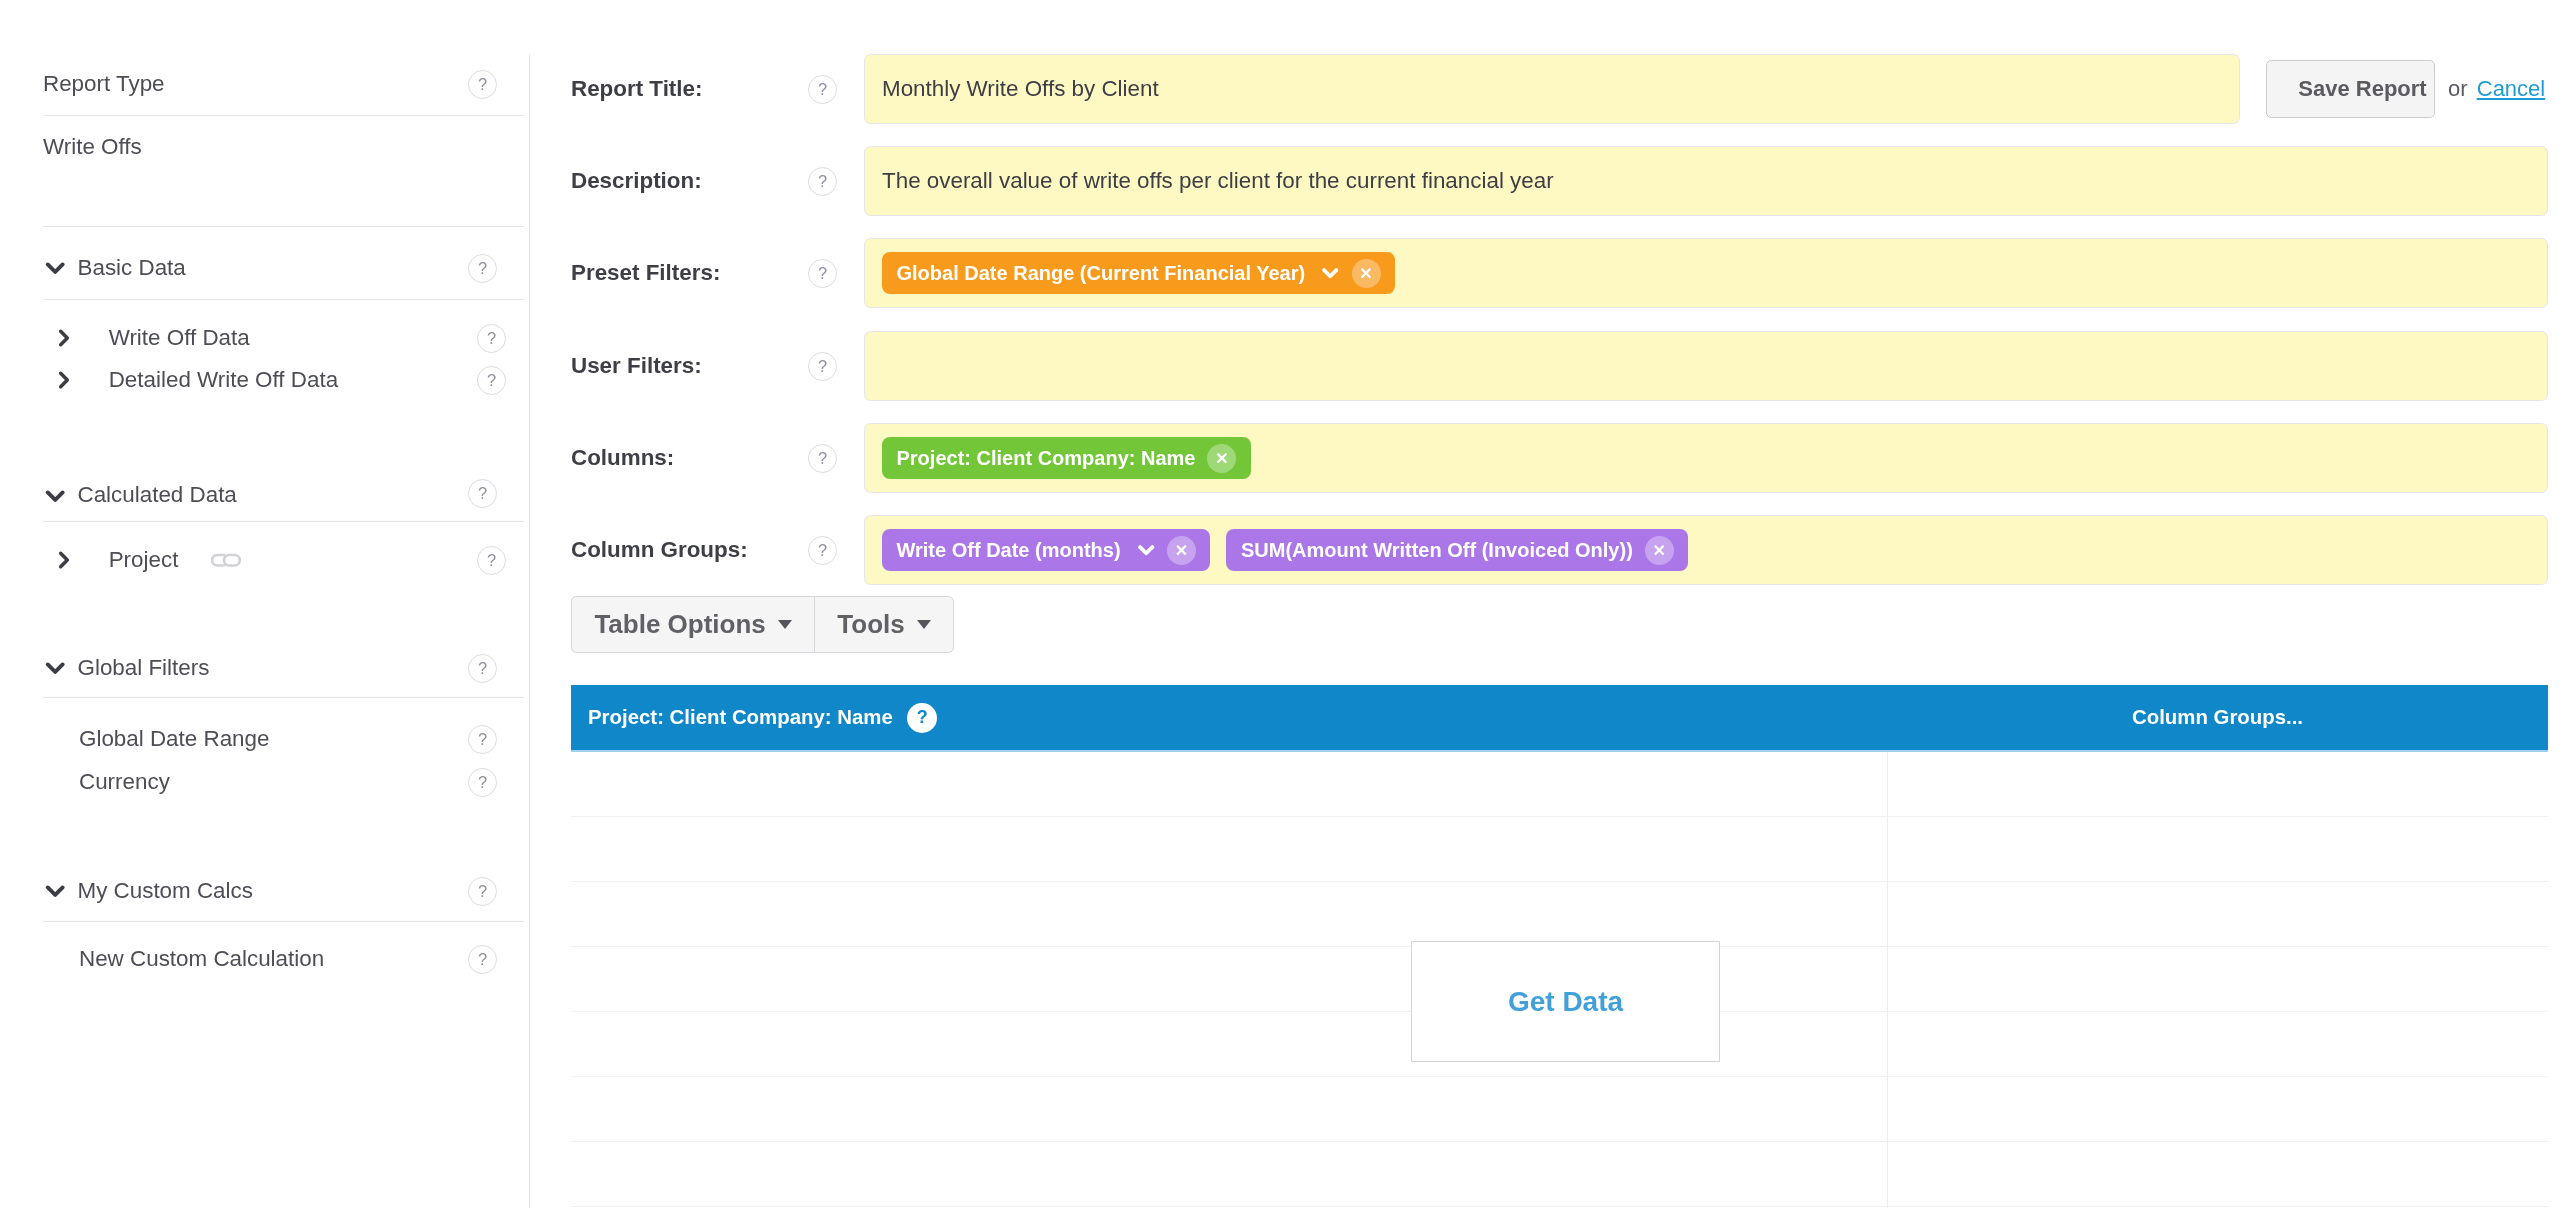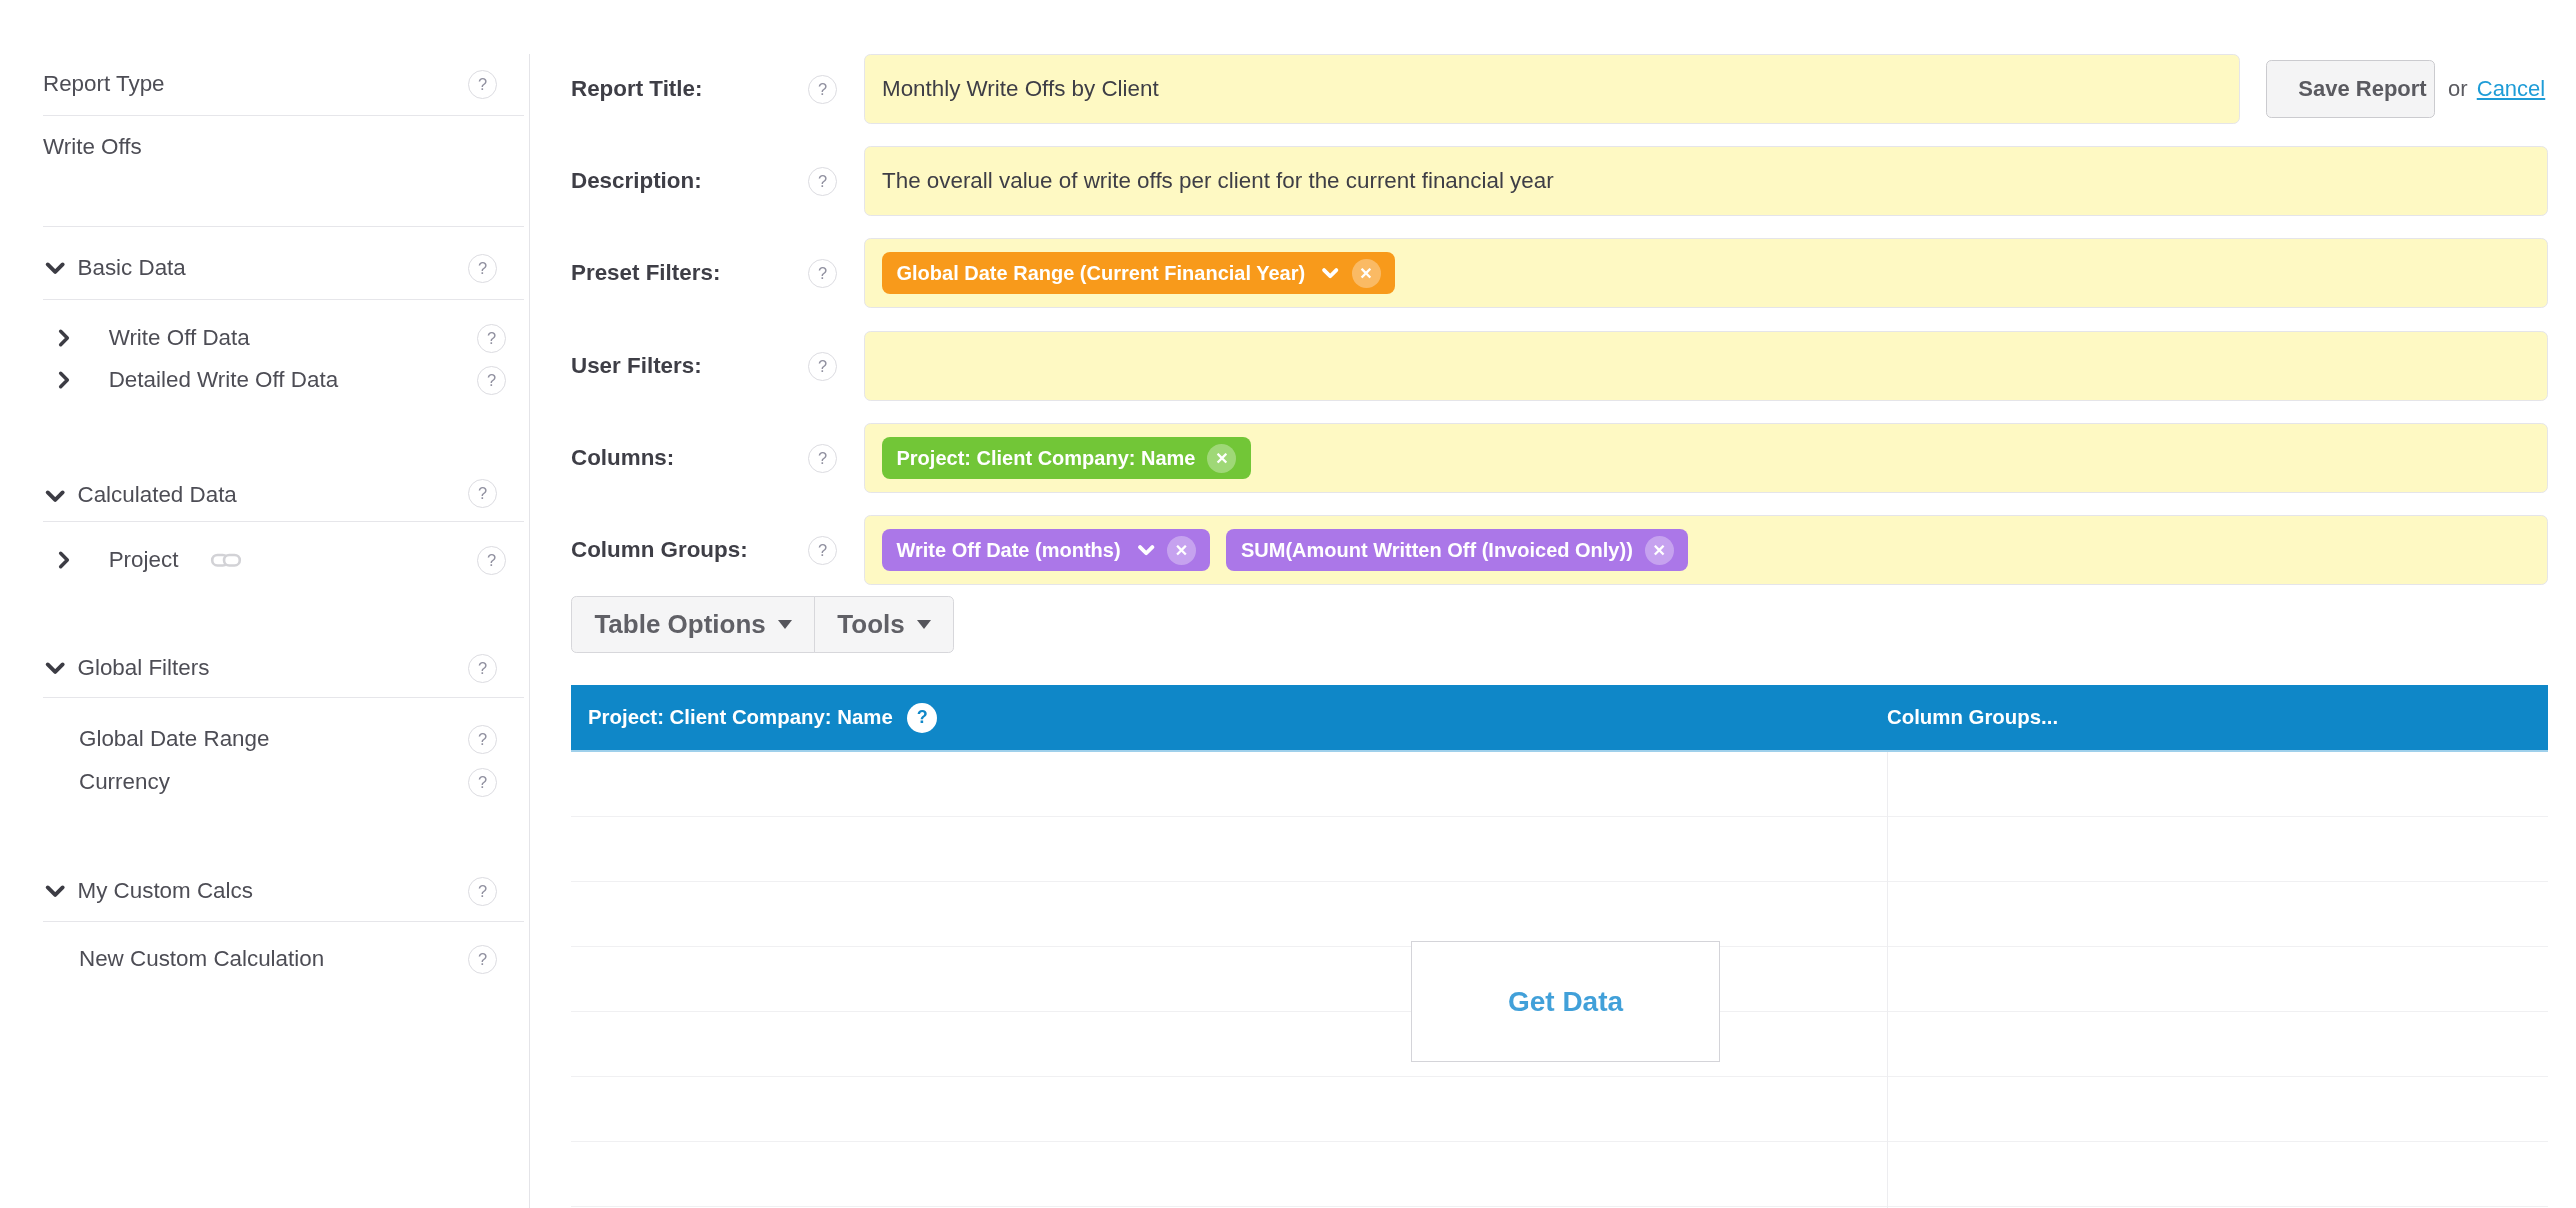--- a/index.html
+++ b/index.html
@@ -48,21 +48,21 @@
   .tbtn{height:57px;padding:0 22.4px;font-size:26px;gap:12px;display:inline-flex;align-items:center;
         background:#f5f5f6;border:1.3px solid #d7d7db;font-weight:bold;color:#606066;box-sizing:border-box;}
   .tbtn:first-child{border-radius:5.3px 0 0 5.3px;}
   .tbtn:last-child{border-radius:0 5.3px 5.3px 0;margin-left:-1.3px;}
   .caret{width:0;height:0;border-left:7.2px solid transparent;border-right:7.2px solid transparent;border-top:9.2px solid #55555b;}
   
   .thead{position:absolute;left:571px;right:28px;top:685px;height:65px;background:#0f87c8;display:flex;
          border-bottom:2.6px solid #9fd0eb;}
   .th-left{width:1316px;display:flex;align-items:center;gap:14.5px;padding-left:17px;box-sizing:border-box;
            color:#fff;font-weight:bold;font-size:20.4px;}
-  .th-right{flex:1;display:flex;align-items:center;color:#fff;font-weight:bold;font-size:20.4px;}
+  .th-right{flex:1;display:flex;align-items:center;justify-content:center;color:#fff;font-weight:bold;font-size:20.4px;}
   .help-solid{width:30px;height:30px;border-radius:50%;background:#fff;color:#0f87c8;font-size:18px;font-weight:bold;
               display:inline-flex;align-items:center;justify-content:center;}
   .help-solid::before{content:"?";}
   .tbody{position:absolute;left:571px;right:28px;top:752px;bottom:0;overflow:hidden;}
   .trow{height:64px;border-bottom:1.3px solid #f0f0f2;}
   .vdiv{position:absolute;left:1316px;top:0;bottom:0;width:1.3px;background:#ededf0;}
   .getdata{position:absolute;left:1411px;top:941px;width:309px;height:121px;background:#fff;
            border:1.3px solid #d4d4d9;border-radius:0;display:flex;align-items:center;justify-content:center;
            font-weight:bold;font-size:28px;color:#41a0d9;z-index:3;box-sizing:border-box;cursor:pointer;}
 </style>

